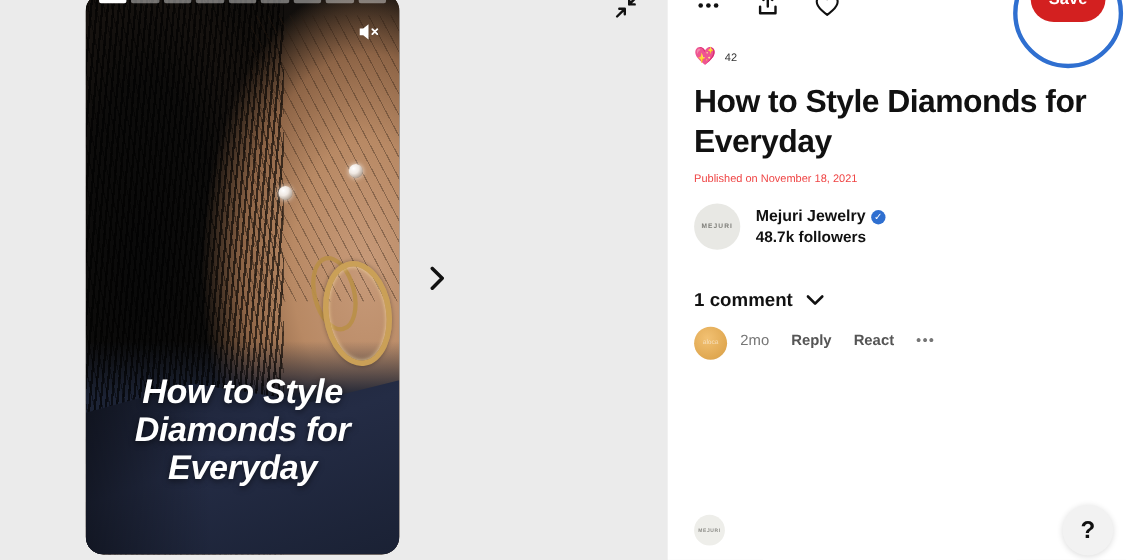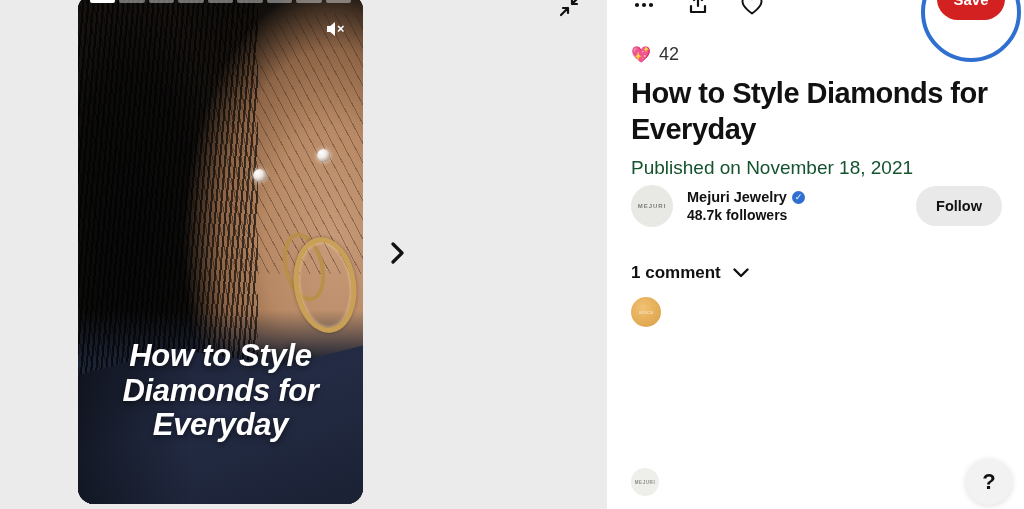--- a/index.html
+++ b/index.html
@@ -131,30 +131,30 @@
     font-family: "Liberation Sans", sans-serif;
     font-size: 15px; font-weight: 700; cursor: pointer;
     display: flex; align-items: center; justify-content: center;
   }
 
   .reaction-row {
     position: absolute; left: 24px; top: 44px;
     display: flex; align-items: center; gap: 8px;
   }
   .react-emoji { font-size: 16px; line-height: 1; }
-  .react-count { font-size: 18px; color: #333; font-weight: 400; }
+  .react-count { font-size: 10px; color: #333; font-weight: 400; }
 
   .pin-title {
     position: absolute; left: 24px; right: 24px; top: 76px;
     font-size: 29px; line-height: 1.23; font-weight: 700;
     color: #111; letter-spacing: -0.5px;
   }
   .published {
     position: absolute; left: 24px; top: 157px;
-    font-size: 19px; color: #14532d;
+    font-size: 10px; color: #ef4444;
   }
 
   .creator-row {
     position: absolute; left: 24px; right: 22px; top: 185px;
     display: flex; align-items: center;
   }
   .avatar {
     width: 42px; height: 42px; border-radius: 50%;
     background: #e8e8e4; display: flex; align-items: center; justify-content: center;
     font-size: 6px; letter-spacing: 1px; color: #7d7d78; font-weight: 600;
@@ -329,33 +329,38 @@
 
     <div class="creator-row">
       <div class="avatar">MEJURI</div>
       <div class="creator-text">
         <div class="creator-name-line">
           <span class="creator-name">Mejuri Jewelry</span>
           <span class="verified">✓</span>
         </div>
         <div class="followers">48.7k followers</div>
       </div>
-      <button class="follow-btn">Follow</button>
     </div>
 
     <div class="comments-head">
       <span class="comments-count">1 comment</span>
       <svg width="16" height="10" viewBox="0 0 16 10">
         <path d="M1.5 1.5L8 8l6.5-6.5" stroke="#111" stroke-width="2.4" fill="none" stroke-linecap="round" stroke-linejoin="round"></path>
       </svg>
     </div>
 
     <div class="comment-row">
       <div class="c-avatar">aloca</div>
       <div class="c-body">
+        <div class="c-meta">
+          <span>2mo</span>
+          <span class="linky">Reply</span>
+          <span class="linky">React</span>
+          <span class="c-more">•••</span>
+        </div>
       </div>
     </div>
 
 
     <div class="saved-row">
       <div class="saved-avatar">MEJURI</div>
     </div>
 
     <button class="help-btn">?</button>
   </div>

